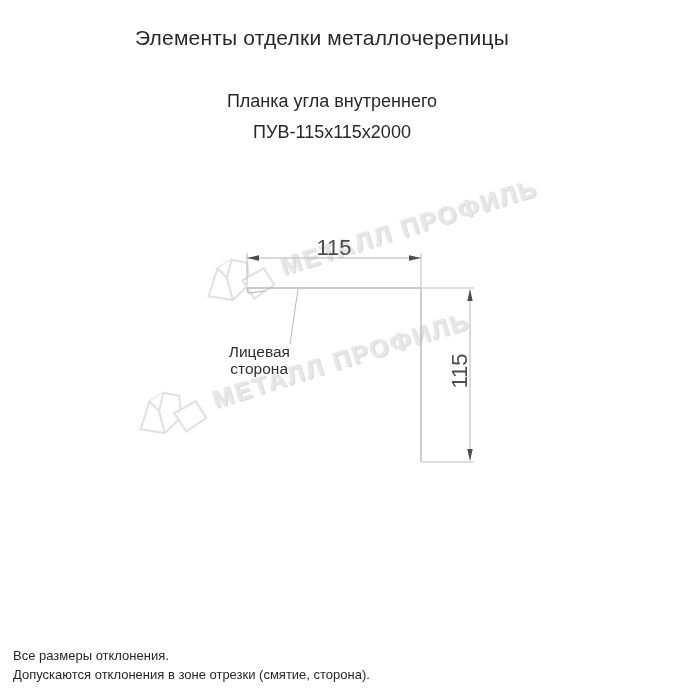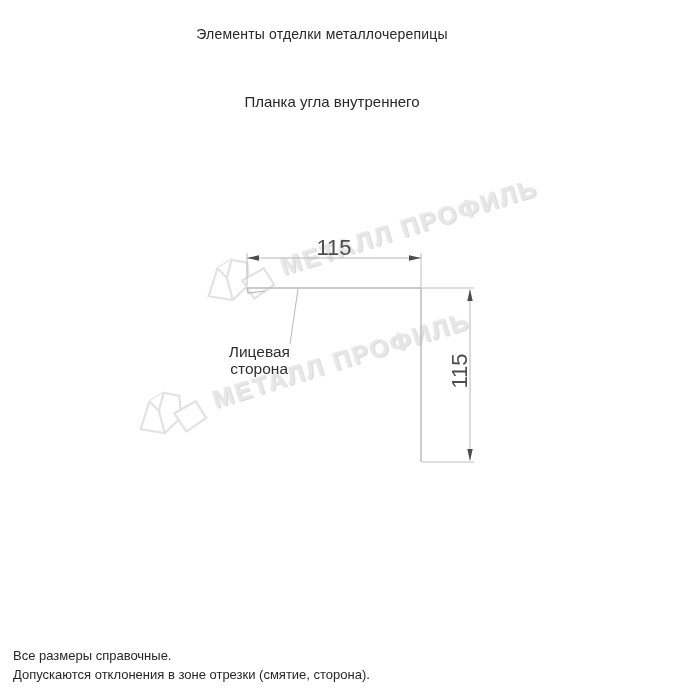--- a/index.html
+++ b/index.html
@@ -10,29 +10,29 @@
     background: #ffffff;
     font-family: "Liberation Sans", sans-serif;
     color: #2b2b2b;
     overflow: hidden;
   }
 
   
   .page-title {
     position: absolute; left: 0; top: 26px; width: 644px;
     text-align: center;
-    font-size: 14px; letter-spacing: 0.2px;
+    font-size: 21px; letter-spacing: 0.2px;
     color: #282828;
   }
   .subtitle-block {
     position: absolute; left: 0; top: 86px; width: 664px;
     text-align: center;
     color: #282828;
   }
-  .subtitle-line { font-size: 15px; line-height: 31px; }
+  .subtitle-line { font-size: 18px; line-height: 31px; }
 
   
   .watermark {
     position: absolute;
     display: flex; align-items: center; gap: 7px;
     transform-origin: 0 50%;
     pointer-events: none;
     white-space: nowrap;
   }
   .watermark-upper { left: 202px; top: 263px; transform: rotate(-17.5deg); }
@@ -62,20 +62,21 @@
     color: #272727;
   }
 </style>
 </head>
 <body>
 
 <div class="page-title">Элементы отделки металлочерепицы</div>
 
 <div class="subtitle-block">
   <div class="subtitle-line">Планка угла внутреннего</div>
+  <div class="subtitle-line">ПУВ-115х115х2000</div>
 </div>
 
 <div class="watermark watermark-upper">
   <span class="watermark-logo">
     <svg width="76" height="58" viewBox="0 0 76 58" fill="none">
       <g stroke="#e2e2e2" stroke-width="2.2" fill="#ffffff">
         <path d="M5,35 L22,11 L38,7 L52,15 L47,36 L27,46 Z"></path>
         <path d="M22,11 L28,23 L38,7"></path>
         <path d="M28,23 L27,46"></path>
         <path d="M42,30 L66,25 L71,44 L48,51 Z"></path>
@@ -129,15 +130,15 @@
   </g>
 
   <g>
     <path d="M298,289 L290,344" stroke="#b9b9b9" stroke-width="1" fill="none"></path>
     <text class="face-text" x="290" y="357" text-anchor="end">Лицевая</text>
     <text class="face-text" x="288" y="374" text-anchor="end">сторона</text>
   </g>
 </svg>
 
 <div class="footer-notes">
-  <div>Все размеры справочные.</div>
+  <div>Все размеры отклонения.</div>
   <div>Допускаются отклонения в зоне отрезки (смятие, сторона).</div>
 </div>
 
 </body></html>

